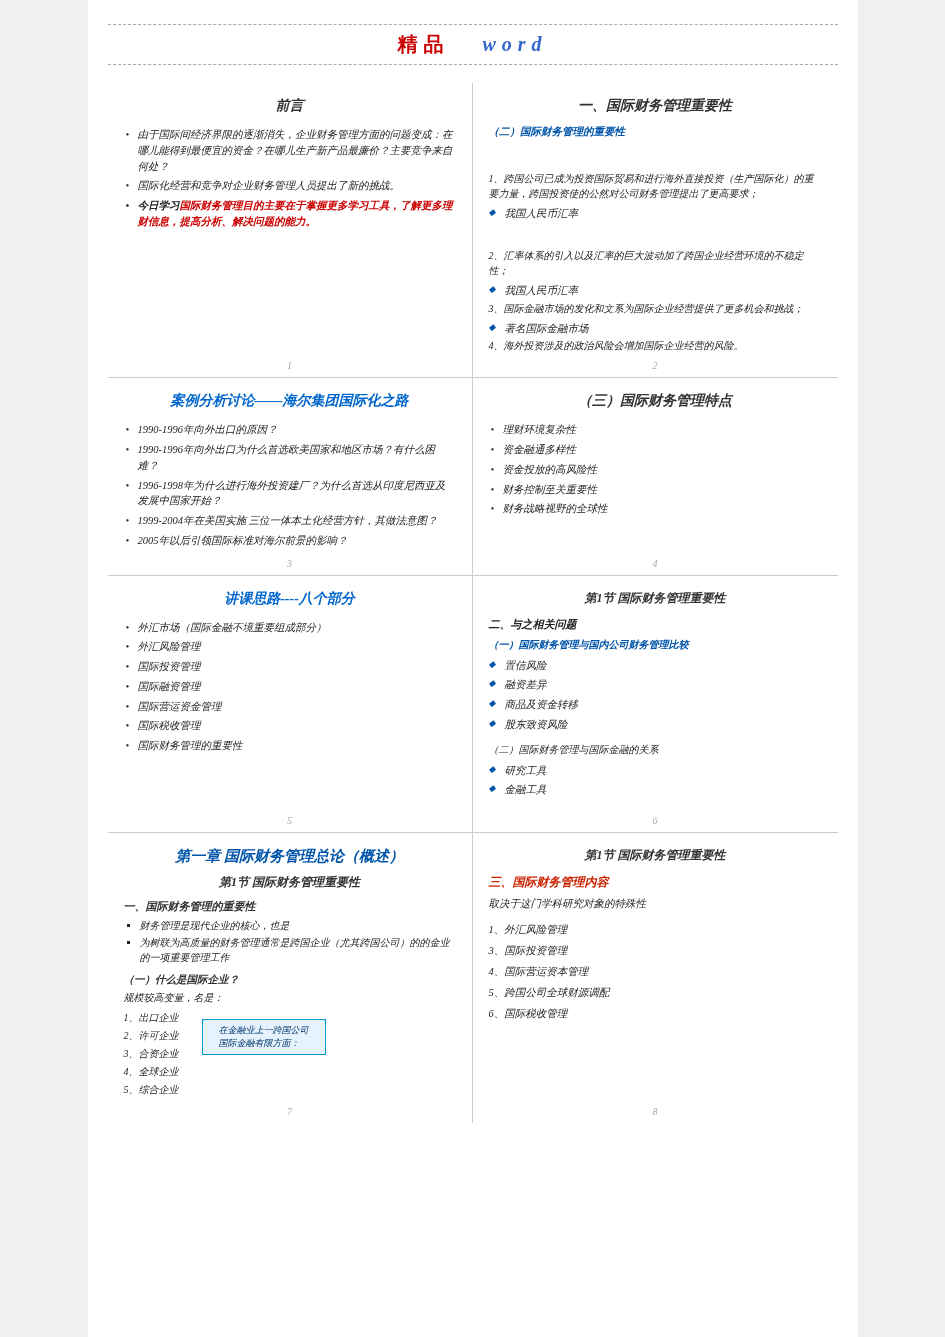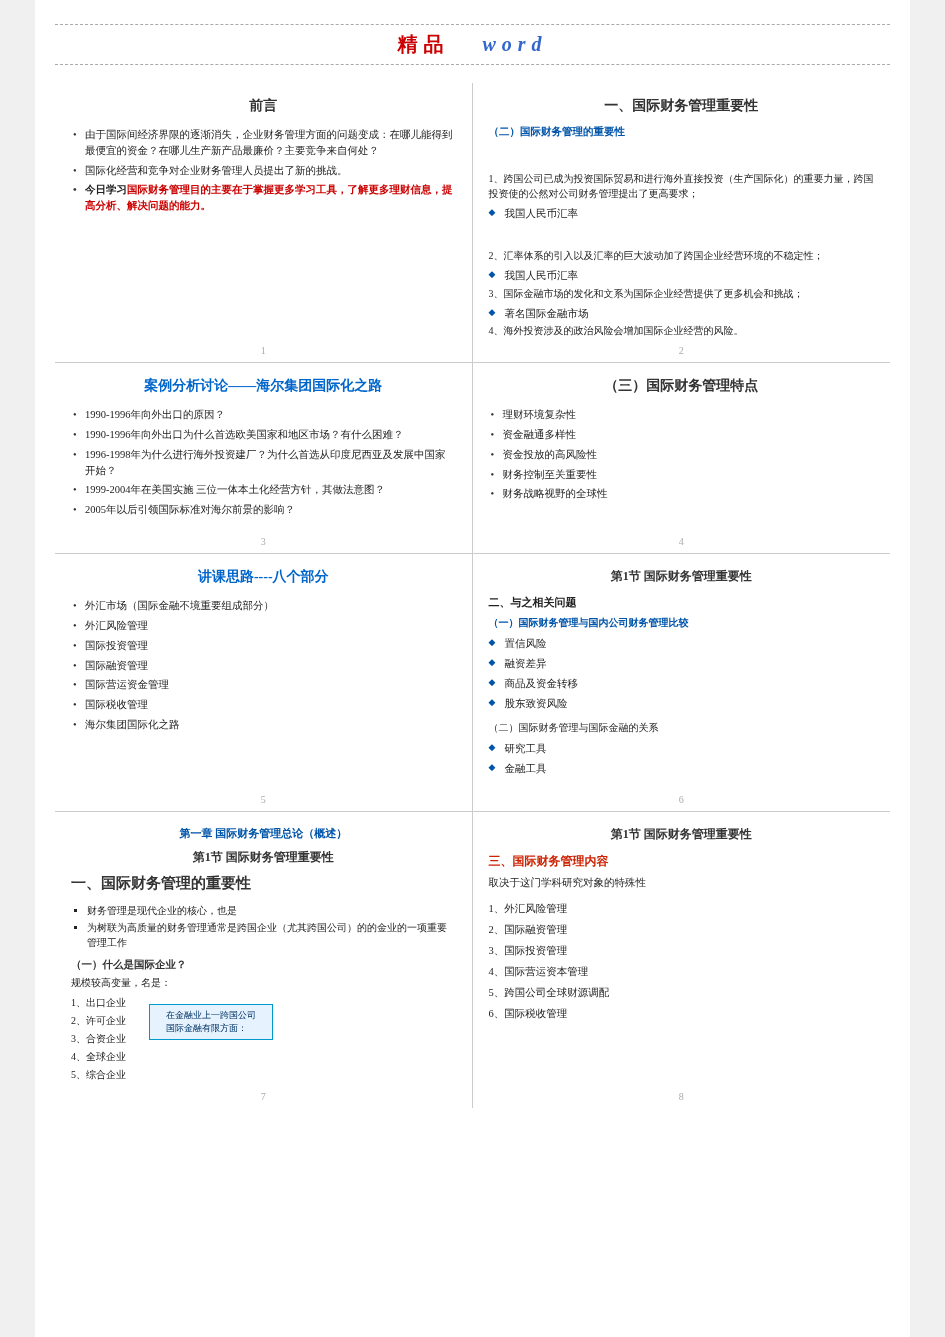--- a/index.html
+++ b/index.html
@@ -3,21 +3,21 @@
   <meta charset="utf-8">
   <style>
     * { margin: 0; padding: 0; box-sizing: border-box; }
     body {
       background: #f0f0f0;
       font-family: "SimSun", "宋体", serif;
       font-size: 11px;
       color: #222;
     }
     .page-wrapper {
-      width: 875px;
+      width: 770px;
       min-height: 1337px;
       background: #fff;
       margin: 0 auto;
       padding: 10px 20px 20px 20px;
     }
     
     .header {
       text-align: center;
       padding: 8px 0 12px 0;
       position: relative;
@@ -111,20 +111,21 @@
       display: grid;
       grid-template-columns: 1fr 1fr;
       border-bottom: 1px solid #ccc;
     }
     .slide-cell {
       border-right: 1px solid #ccc;
       padding: 14px 16px 24px 16px;
       min-height: 190px;
       position: relative;
       background: #fff;
+      font-style: italic;
     }
     .slide-cell:last-child {
       border-right: none;
     }
 
     
     .inner-section {
       margin-bottom: 8px;
     }
     .inner-section-title {
@@ -135,21 +136,21 @@
     }
 
     .red-highlight {
       color: #cc0000;
       font-weight: bold;
     }
 
     
     .chapter-title {
       color: #0055aa;
-      font-size: 11px;
+      font-size: 15px;
       font-weight: bold;
       text-align: center;
       margin-bottom: 8px;
     }
     .section-heading {
       font-size: 12px;
       font-weight: bold;
       text-align: center;
       color: #333;
       margin-bottom: 8px;
@@ -254,21 +255,21 @@
 
     <div class="slide-cell">
       <div class="slide-title blue">讲课思路----八个部分</div>
       <ul class="bullet-list">
         <li>外汇市场（国际金融不境重要组成部分）</li>
         <li>外汇风险管理</li>
         <li>国际投资管理</li>
         <li>国际融资管理</li>
         <li>国际营运资金管理</li>
         <li>国际税收管理</li>
-        <li>海尔集团国际化之路</li>
+        <li>国际财务管理的重要性</li>
       </ul>
       <div class="slide-page-num">5</div>
     </div>
 
     <div class="slide-cell">
       <div class="slide-title black" style="font-size:12px;">第1节  国际财务管理重要性</div>
       <div style="font-size:11px;font-weight:bold;margin-bottom:6px;">二、与之相关问题</div>
       <div class="inner-section">
         <div style="font-size:10px;font-weight:bold;color:#0055aa;margin-bottom:4px;">（一）国际财务管理与国内公司财务管理比较</div>
         <ul class="diamond-list">
@@ -288,21 +289,21 @@
       <div class="slide-page-num">6</div>
     </div>
   </div>
 
   <div class="slide-row" style="border-bottom:none;">
 
     <div class="slide-cell" style="min-height:250px;">
       <div class="chapter-title">第一章  国际财务管理总论（概述）</div>
       <div class="section-heading">第1节  国际财务管理重要性</div>
       <div>
-        <div style="font-size:15px;font-weight:bold;margin-bottom:10px;color:#333;">一、国际财务管理的重要性</div>
+        <div style="font-size:11px;font-weight:bold;margin-bottom:4px;color:#333;">一、国际财务管理的重要性</div>
         <ul class="sq-bullet">
           <li style="font-size:10px;line-height:1.5;">财务管理是现代企业的核心，也是</li>
           <li style="font-size:10px;line-height:1.5;">为树联为高质量的财务管理通常是跨国企业（尤其跨国公司）的的金业的一项重要管理工作</li>
         </ul>
         <div style="font-size:10.5px;font-weight:bold;margin:8px 0 4px 0;color:#333;">（一）什么是国际企业？</div>
         <div style="font-size:10px;margin-bottom:4px;">规模较高变量，名是：</div>
         <div style="display:flex;gap:23px;">
           <div>
             <div style="font-size:10px;line-height:1.8;">1、出口企业</div>
             <div style="font-size:10px;line-height:1.8;">2、许可企业</div>
@@ -317,21 +318,20 @@
       </div>
       <div class="slide-page-num">7</div>
     </div>
 
     <div class="slide-cell" style="min-height:250px;">
       <div class="slide-title black" style="font-size:12px;">第1节  国际财务管理重要性</div>
       <div style="font-size:12px;font-weight:bold;color:#cc2200;margin-bottom:6px;">三、国际财务管理内容</div>
       <div style="font-size:10.5px;margin-bottom:8px;">取决于这门学科研究对象的特殊性</div>
       <div>
         <div style="font-size:10.5px;line-height:2;">1、外汇风险管理</div>
-        <div style="font-size:10.5px;line-height:2;">2、国际融资管理</div>
         <div style="font-size:10.5px;line-height:2;">3、国际投资管理</div>
         <div style="font-size:10.5px;line-height:2;">4、国际营运资本管理</div>
         <div style="font-size:10.5px;line-height:2;">5、跨国公司全球财源调配</div>
         <div style="font-size:10.5px;line-height:2;">6、国际税收管理</div>
       </div>
       <div class="slide-page-num">8</div>
     </div>
   </div>
 
 </div>

